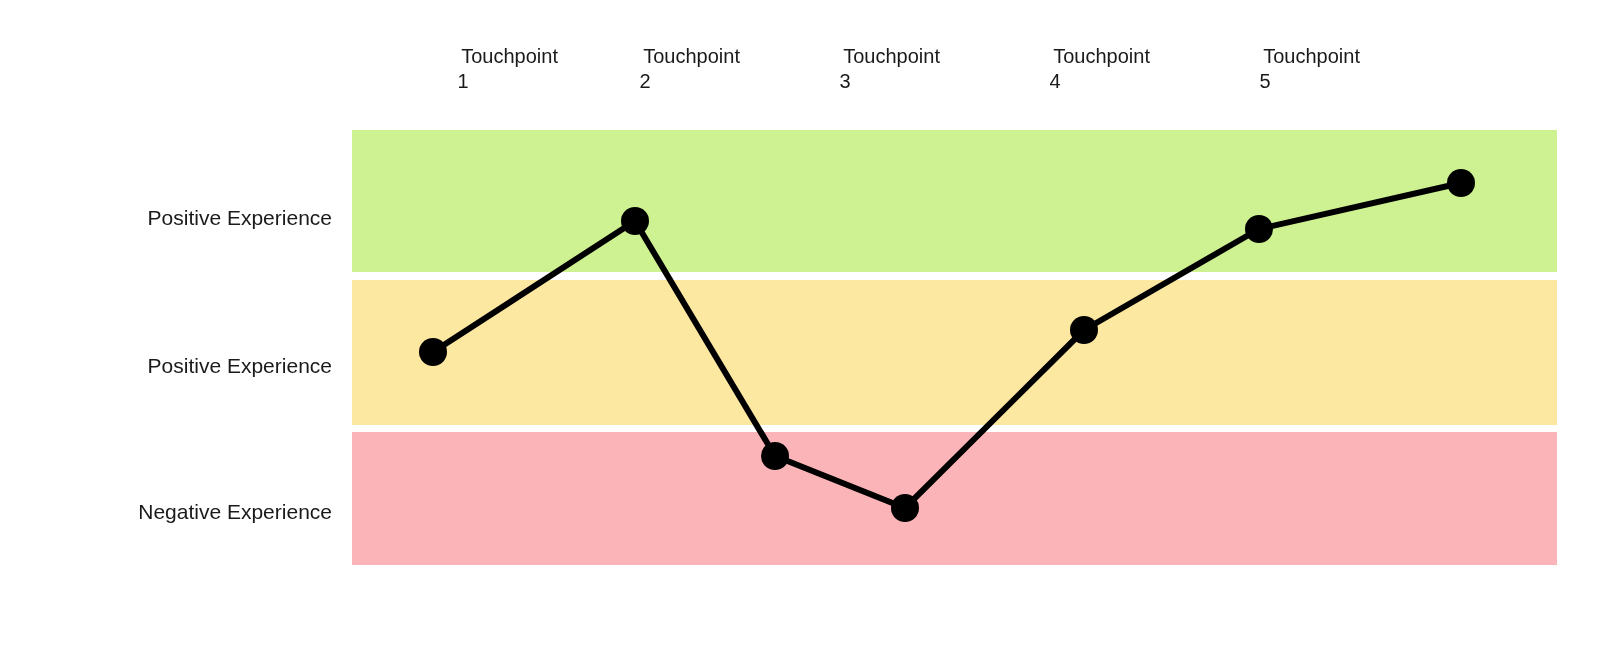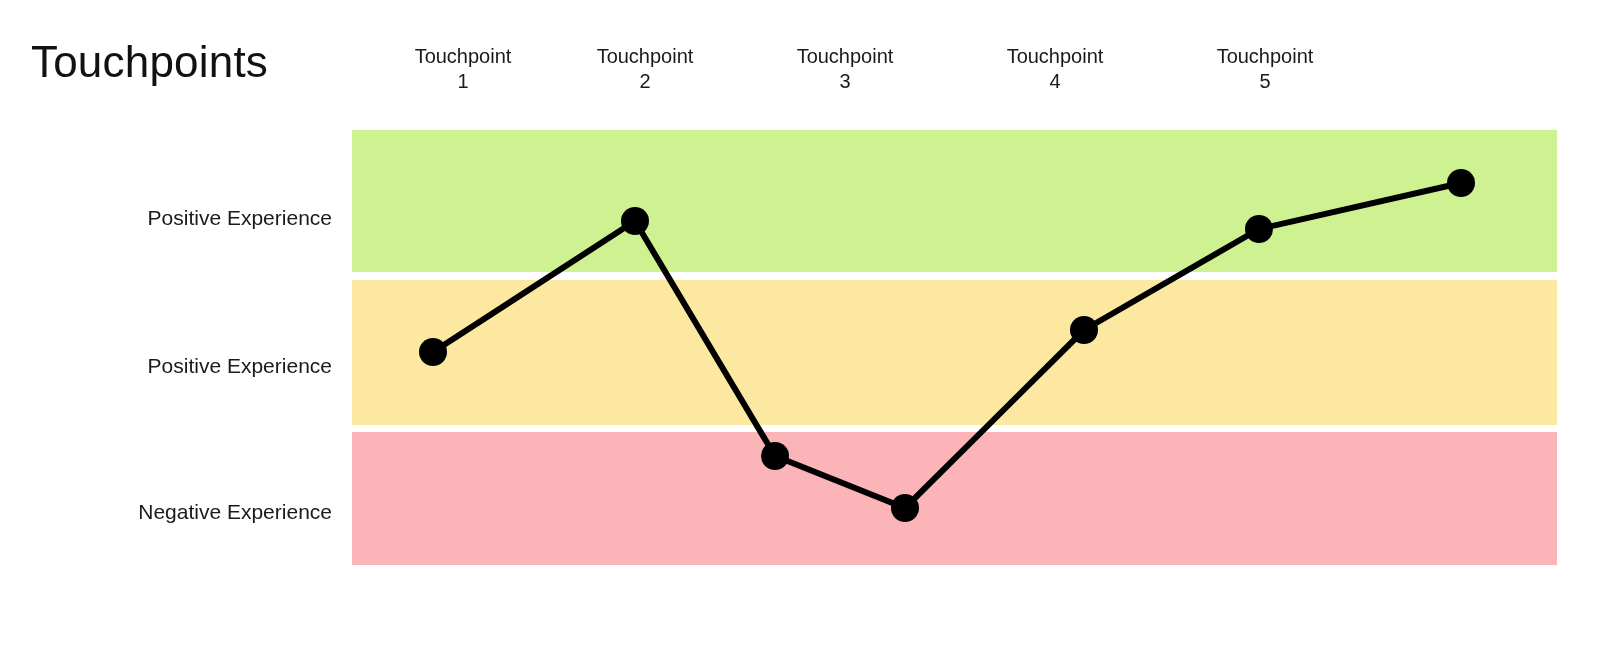--- a/index.html
+++ b/index.html
@@ -37,21 +37,21 @@
     position: absolute;
     top: 44px;
     width: 190px;
     margin-left: -95px;
     text-align: center;
     font-size: 20px;
     line-height: 25px;
     font-weight: 400;
     color: #1a1a1a;
   }
-  .col-header .hdr-name { display: block; }
+  .col-header .hdr-name { display: block; text-align: right; }
   .col-header .hdr-num  { display: block; }
 
   
   .row-label {
     position: absolute;
     right: 1268px;
     width: 300px;
     text-align: right;
     font-size: 21px;
     line-height: 26px;
@@ -77,21 +77,20 @@
     height: 652px;
     pointer-events: none;
   }
   .marker { pointer-events: auto; cursor: pointer; }
 </style>
 </head>
 <body>
 
 <div id="canvas">
 
-  <div id="chart-title">Touchpoints</div>
 
   <div id="column-headers">
       <div class="col-header" style="left: 463px;">
         <span class="hdr-name">Touchpoint</span>
         <span class="hdr-num">1</span>
       </div>
       <div class="col-header" style="left: 645px;">
         <span class="hdr-name">Touchpoint</span>
         <span class="hdr-num">2</span>
       </div>

